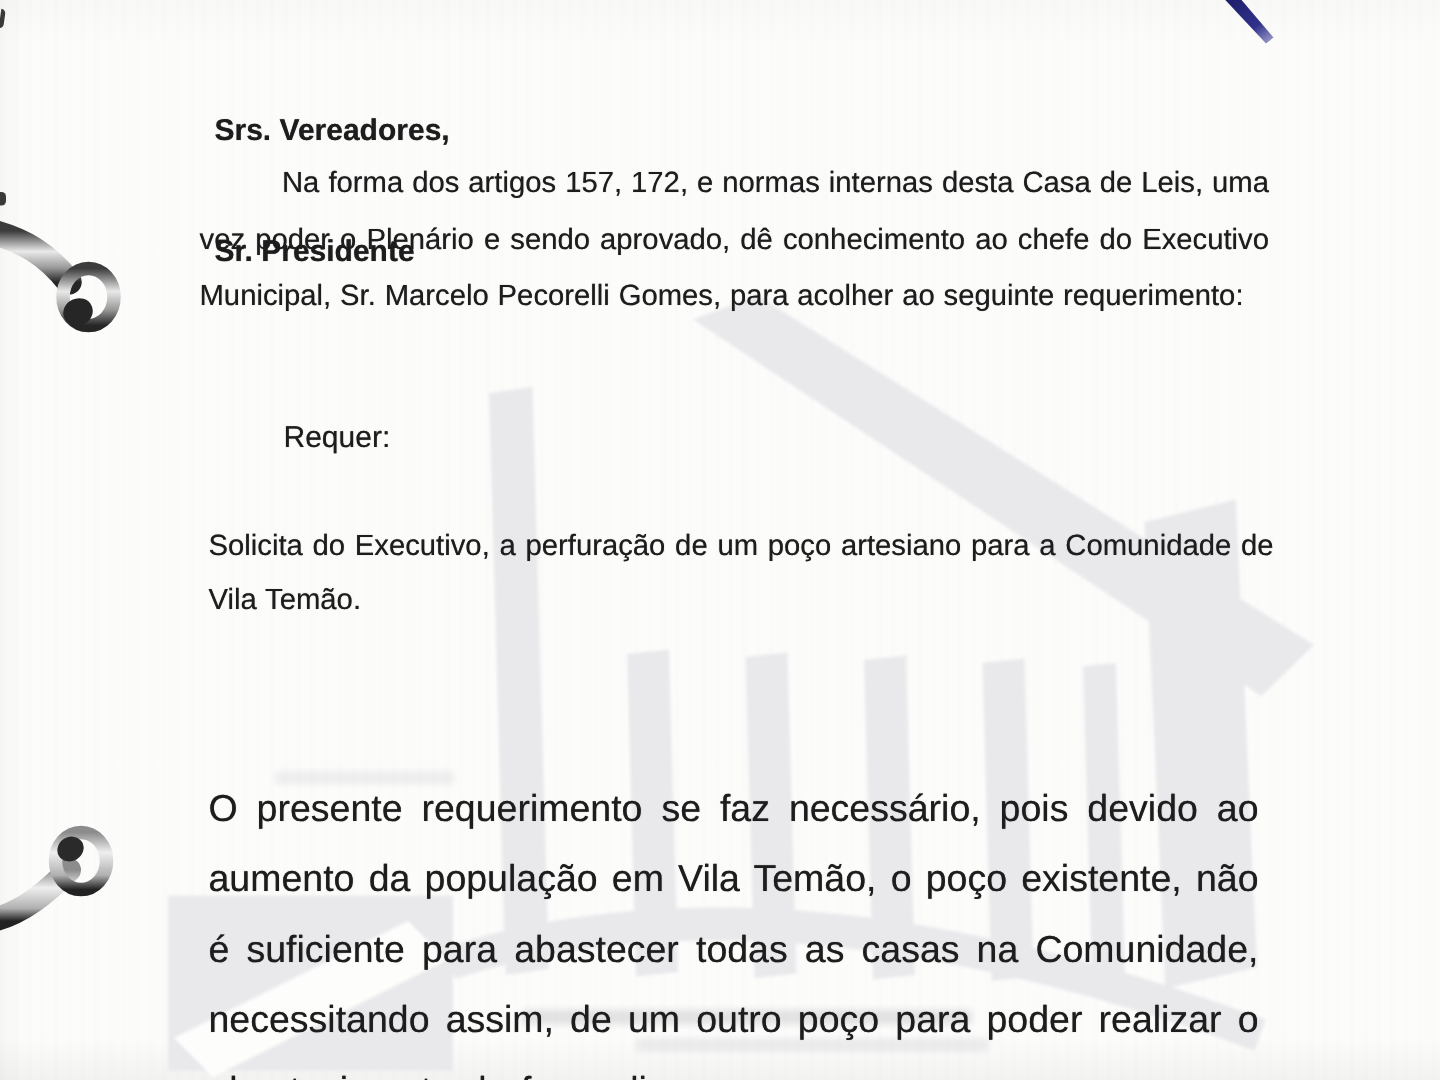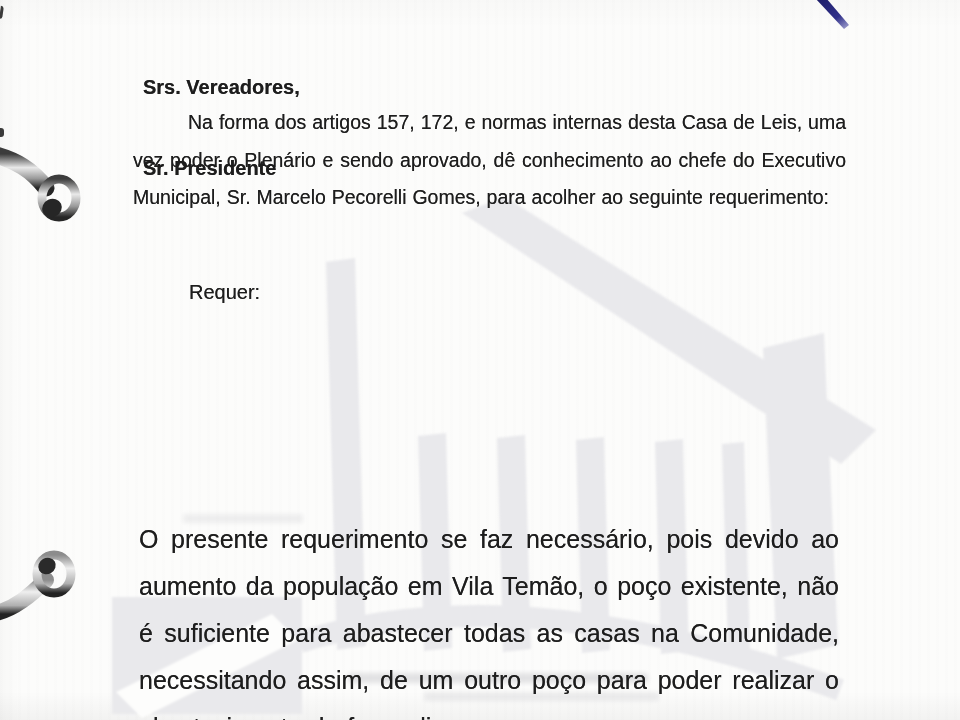--- a/index.html
+++ b/index.html
@@ -119,20 +119,21 @@
   <div class="textlayer">
     <div class="salutation scan-text">
       <div>Srs. Vereadores,</div>
       <div>Sr. Presidente</div>
     </div>
 
     <p class="para para-intro scan-text">Na forma dos artigos 157, 172, e normas internas desta Casa de Leis, uma vez poder o Plenário e sendo aprovado, dê conhecimento ao chefe do Executivo Municipal, Sr. Marcelo Pecorelli Gomes, para acolher ao seguinte requerimento:</p>
 
     <div class="heading heading-requer scan-text">Requer:</div>
 
+    <p class="para para-request scan-text">Solicita do Executivo, a perfuração de um poço artesiano para a Comunidade de Vila Temão.</p>
 
 
     <p class="para para-justification scan-text">O presente requerimento se faz necessário, pois devido ao aumento da população em Vila Temão, o poço existente, não é suficiente para abastecer todas as casas na Comunidade, necessitando assim, de um outro poço para poder realizar o abastecimento de forma linear.</p>
   </div>
 
   <svg class="artifact ring-top" width="100" height="105" viewBox="0 0 100 105" xmlns="http://www.w3.org/2000/svg">
     <defs>
       <linearGradient id="metalTop" x1="0" y1="0" x2="0" y2="1">
         <stop offset="0" stop-color="#3c3c3c"></stop>
         <stop offset="0.40" stop-color="#e9e9e9"></stop>

